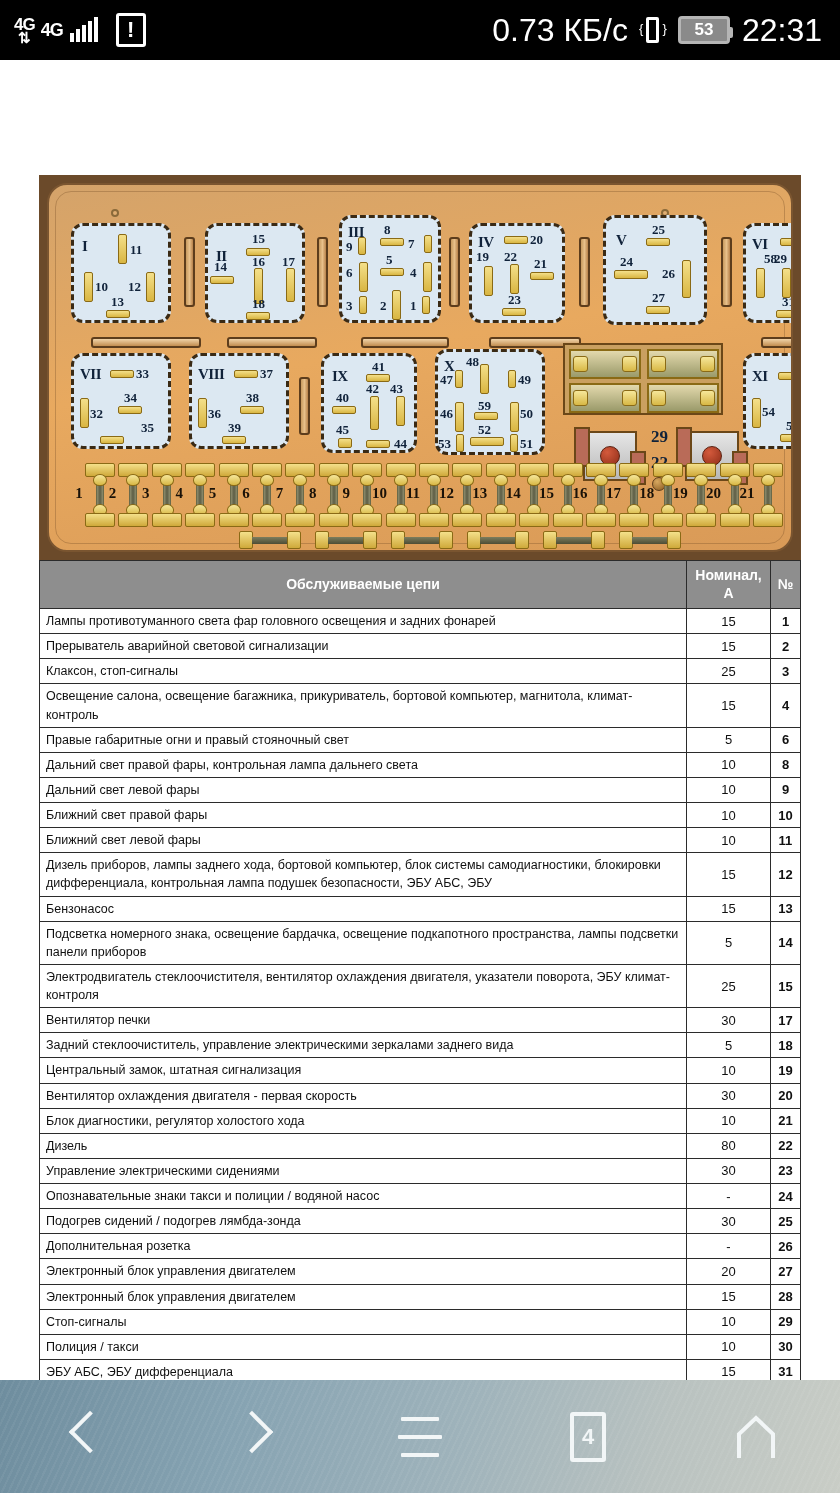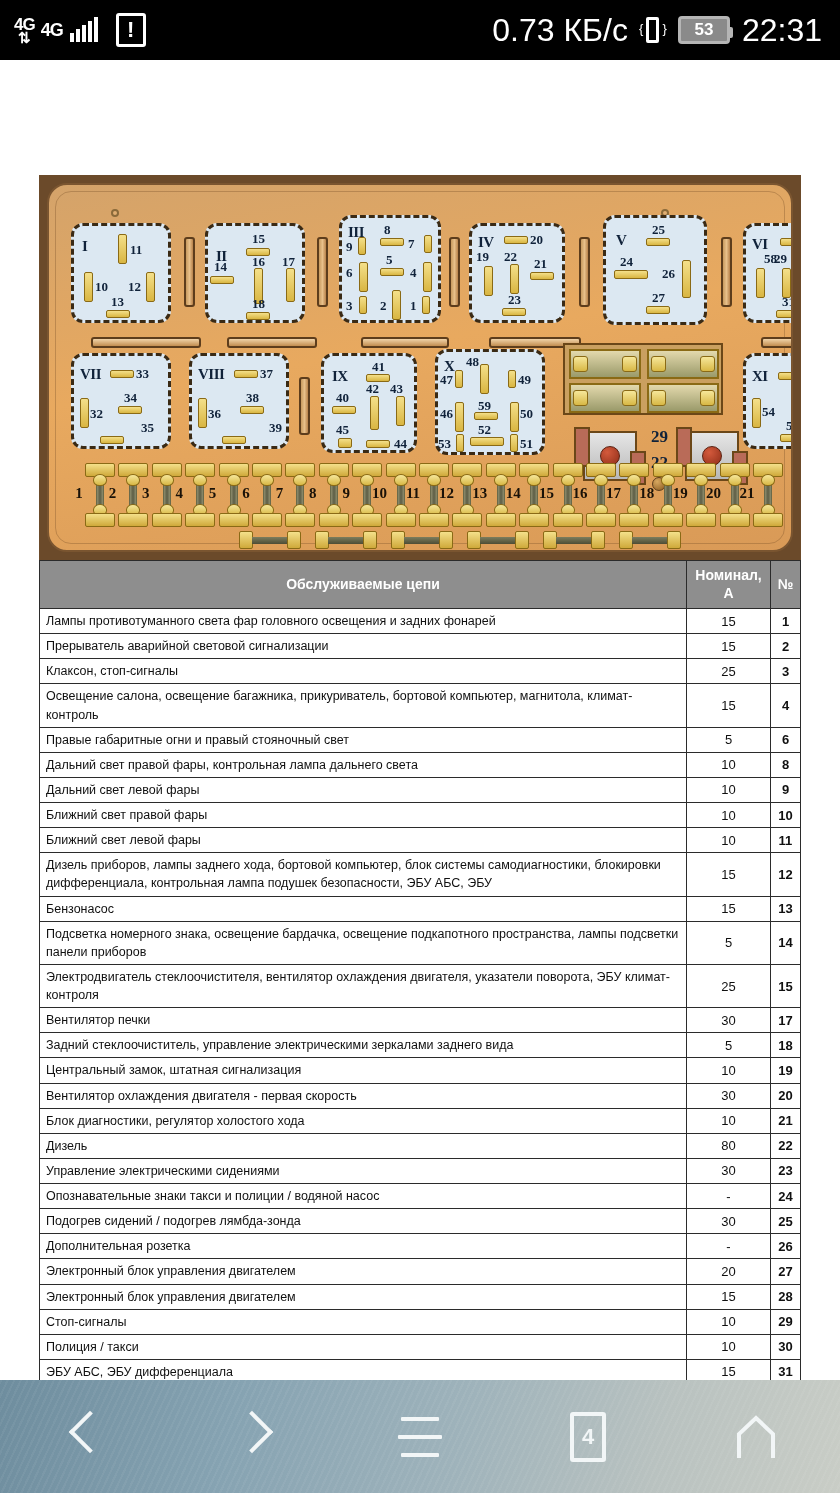--- a/index.html
+++ b/index.html
@@ -432,21 +432,21 @@
 
         <div class="grp" style="left:140px; top:168px; width:100px; height:96px;">
           <span class="rn" style="left:6px; top:10px;">VIII</span>
           <div class="blade h s" style="left:42px; top:14px;"></div>
           <span class="num" style="left:68px; top:10px;">37</span>
           <div class="blade v" style="left:6px; top:42px;"></div>
           <span class="num" style="left:16px; top:50px;">36</span>
           <div class="blade h s" style="left:48px; top:50px;"></div>
           <span class="num" style="left:54px; top:34px;">38</span>
           <div class="blade h s" style="left:30px; top:80px;"></div>
-          <span class="num" style="left:36px; top:64px;margin-left:41px;">39</span>
+          <span class="num" style="left:36px; top:64px;">39</span>
         </div>
 
         <div class="strip" style="left:250px; top:192px; width:11px; height:58px;"></div>
 
         <div class="grp" style="left:272px; top:168px; width:96px; height:100px;">
           <span class="rn" style="left:8px; top:12px;">IX</span>
           <div class="blade h s" style="left:42px; top:18px;"></div>
           <span class="num" style="left:48px; top:3px;">41</span>
           <div class="blade h s" style="left:8px; top:50px;"></div>
           <span class="num" style="left:12px; top:34px;">40</span>

